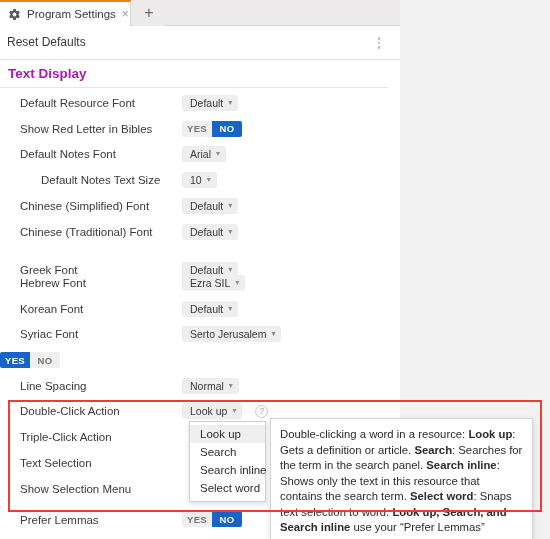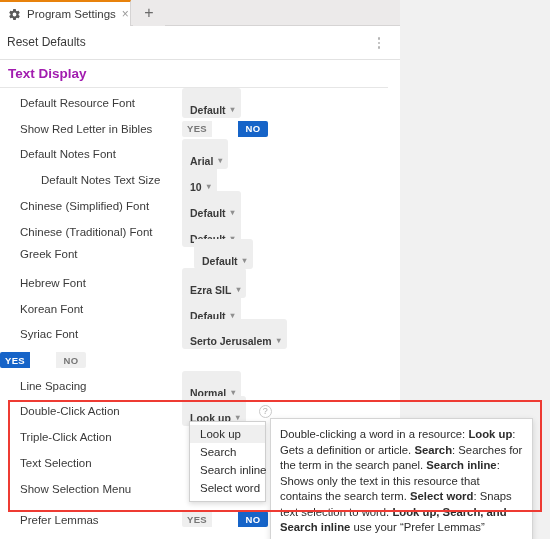--- a/index.html
+++ b/index.html
@@ -168,44 +168,43 @@
     align-items: center;
   }
 
   
   .dropdown-pill {
     display: inline-flex;
     align-items: center;
     background: #eeeeee;
     border-radius: 3px;
     height: 16px;
-    padding: 14px 6px 0 8px;
+    padding: 0 6px 0 8px;
     font-size: 10.5px;
-    font-weight: bold;
+    font-weight: normal;
     color: #3a3a3a;
     cursor: pointer;
     white-space: nowrap;
   }
   .dropdown-pill .caret {
     margin-left: 5px;
     font-size: 8px;
     color: #8f8f8f;
     line-height: 1;
   }
 
   
   .toggle {
     display: inline-flex;
     height: 16px;
     border-radius: 2px;
     overflow: hidden;
     font-size: 9.5px;
     font-weight: bold;
     cursor: pointer;
-    gap: 26px;
   }
   .toggle .seg {
     display: flex;
     align-items: center;
     justify-content: center;
     min-width: 22px;
     padding: 0 4px;
     background: #efefef;
     color: #757575;
     letter-spacing: .3px;
@@ -364,21 +363,21 @@
         </div>
         <div class="setting-row" style="top: 158.5px;">
           <div class="row-label-wrap"><span class="setting-label">Chinese (Traditional) Font</span></div>
           <div class="row-control-wrap">
             <div class="dropdown-pill">
               <span>Default</span>
               <span class="caret">▾</span>
             </div>
           </div>
         </div>
-        <div class="setting-row" style="top: 181px; gap: 12px;">
+        <div class="setting-row" style="top: 197px;">
           <div class="row-label-wrap"><span class="setting-label">Greek Font</span></div>
           <div class="row-control-wrap">
             <div class="dropdown-pill">
               <span>Default</span>
               <span class="caret">▾</span>
             </div>
           </div>
         </div>
         <div class="setting-row" style="top: 209.9px;">
           <div class="row-label-wrap"><span class="setting-label">Hebrew Font</span></div>

